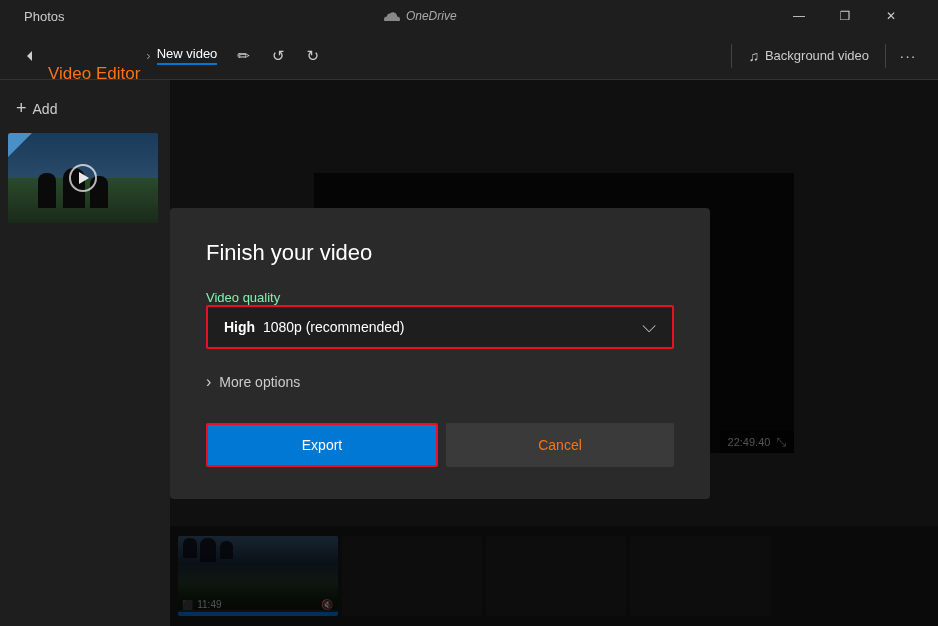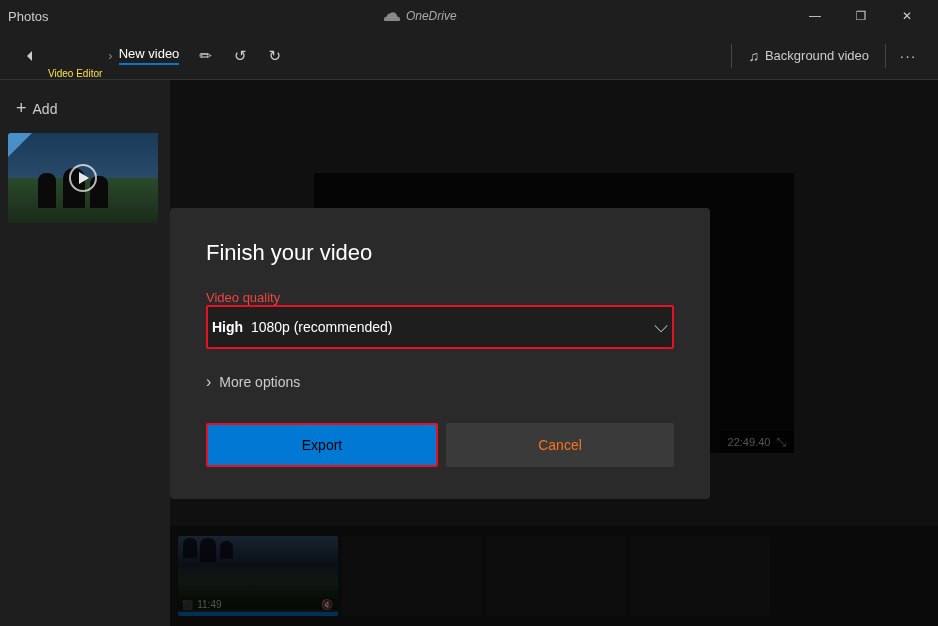--- a/index.html
+++ b/index.html
@@ -13,21 +13,21 @@
       position: relative;
     }
 
     
     .title-bar {
       height: 32px;
       background: #1e1e1e;
       display: flex;
       align-items: center;
       justify-content: space-between;
-      padding: 0 8px;
+      padding: 0 24px;
     }
     .title-bar-left {
       display: flex;
       align-items: center;
       gap: 8px;
     }
     .title-bar-controls {
       display: flex;
       align-items: center;
       gap: 0;
@@ -318,33 +318,33 @@
       position: relative;
     }
     .dialog-title {
       font-size: 22px;
       font-weight: 300;
       margin-bottom: 24px;
       color: #fff;
     }
     .dialog-label {
       font-size: 13px;
-      color: #ef4444;
+      color: #86efac;
       margin-bottom: 0;
     }
     .quality-select {
       width: 100%;
       height: 44px;
       background: #1e1e1e;
       border: 2px solid #e81123;
       border-radius: 2px;
       display: flex;
       align-items: center;
       justify-content: space-between;
-      padding: 0 4px;
+      padding: 0 16px;
       cursor: pointer;
       margin-bottom: 20px;
       gap: 45px;
     }
     .quality-select-text {
       font-size: 14px;
       color: #fff;
     }
     .quality-select-text span.quality-label {
       font-weight: 600;
@@ -372,21 +372,21 @@
     .dialog-buttons {
       display: flex;
       gap: 8px;
     }
     .btn-export {
       flex: 1;
       height: 44px;
       background: #0078d4;
       border: 2px solid #e81123;
       border-radius: 2px;
-      color: #000000;
+      color: #ffffff;
       font-size: 14px;
       font-weight: 500;
       cursor: pointer;
       display: flex;
       align-items: center;
       justify-content: center;
     }
     .btn-cancel {
       flex: 1;
       height: 44px;
@@ -433,21 +433,21 @@
   </div>
 </div>
 
 <div class="app-toolbar">
   <div class="toolbar-back">
     <svg width="16" height="16" viewBox="0 0 16 16">
         <path fill="#ccc" d="M10 3L5 8l5 5V3z"></path>
       </svg>
   </div>
   <div class="breadcrumb">
-    <span style="color:#fde047;font-size:10px;cursor:pointer;margin-top:36px;">Video Editor</span>
+    <span style="color:#f97316;font-size:17px;cursor:pointer;margin-top:36px;">Video Editor</span>
     <span style="color:#888;">›</span>
     <span class="breadcrumb-current">New video</span>
   </div>
   <div class="toolbar-actions">
     <div class="toolbar-action-btn">
       <span style="font-size:15px;">✏</span>
     </div>
     <div class="toolbar-action-btn">
       <span style="font-size:15px;">↺</span>
     </div>

